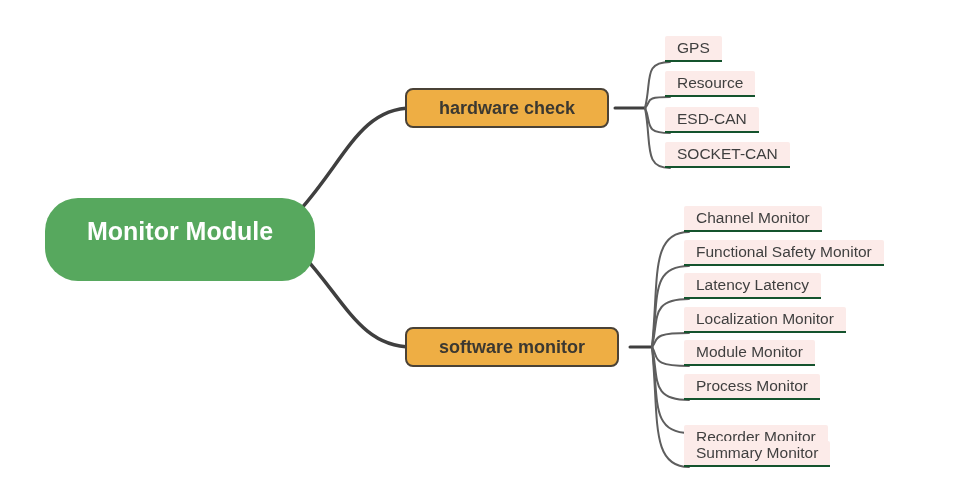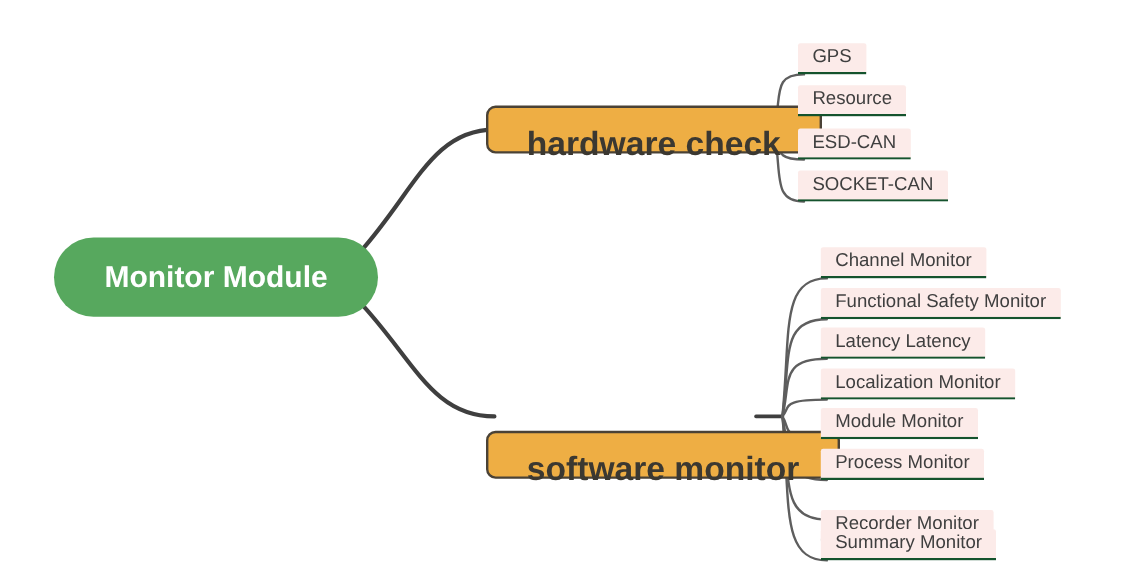--- a/index.html
+++ b/index.html
@@ -20,42 +20,42 @@
     z-index: 0;
   }
   .edge-dark  { fill: none; stroke: #3f3f3f; stroke-width: 3.5; stroke-linecap: round; }
   .edge-stub  { fill: none; stroke: #3f3f3f; stroke-width: 3;   stroke-linecap: round; }
   .edge-gray  { fill: none; stroke: #5e5e5e; stroke-width: 2;   stroke-linecap: round; }
 
   .node { position: absolute; z-index: 1; box-sizing: border-box; white-space: nowrap; }
 
   .root-node {
     left: 45px; top: 198px;
-    height: 66px; line-height: 66px;
+    height: 83px; line-height: 66px;
     padding: 0 42px;
     background: #57a85e;
     color: #ffffff;
     font-size: 25px;
     font-weight: bold;
     border-radius: 33px;
   }
 
   .branch-node {
     left: 405px;
     height: 40px; line-height: 36px;
-    padding: 12px 32px;
+    padding: 0 32px;
     background: #eeae44;
     border: 2px solid #4a4236;
     border-radius: 8px;
     color: #3b3831;
-    font-size: 28px;
+    font-size: 18px;
     font-weight: bold;
   }
   .branch-hw { top: 88px; }
-  .branch-sw { top: 327px; margin-top: 32px; }
+  .branch-sw { top: 327px; }
 
   .leaf-node {
     height: 26px; line-height: 23px;
     padding: 0 12px;
     background: #fcebe9;
     border-bottom: 2px solid #14532d;
     border-radius: 2px 2px 0 0;
     color: #3f3f3f;
     font-size: 15.5px;
   }

